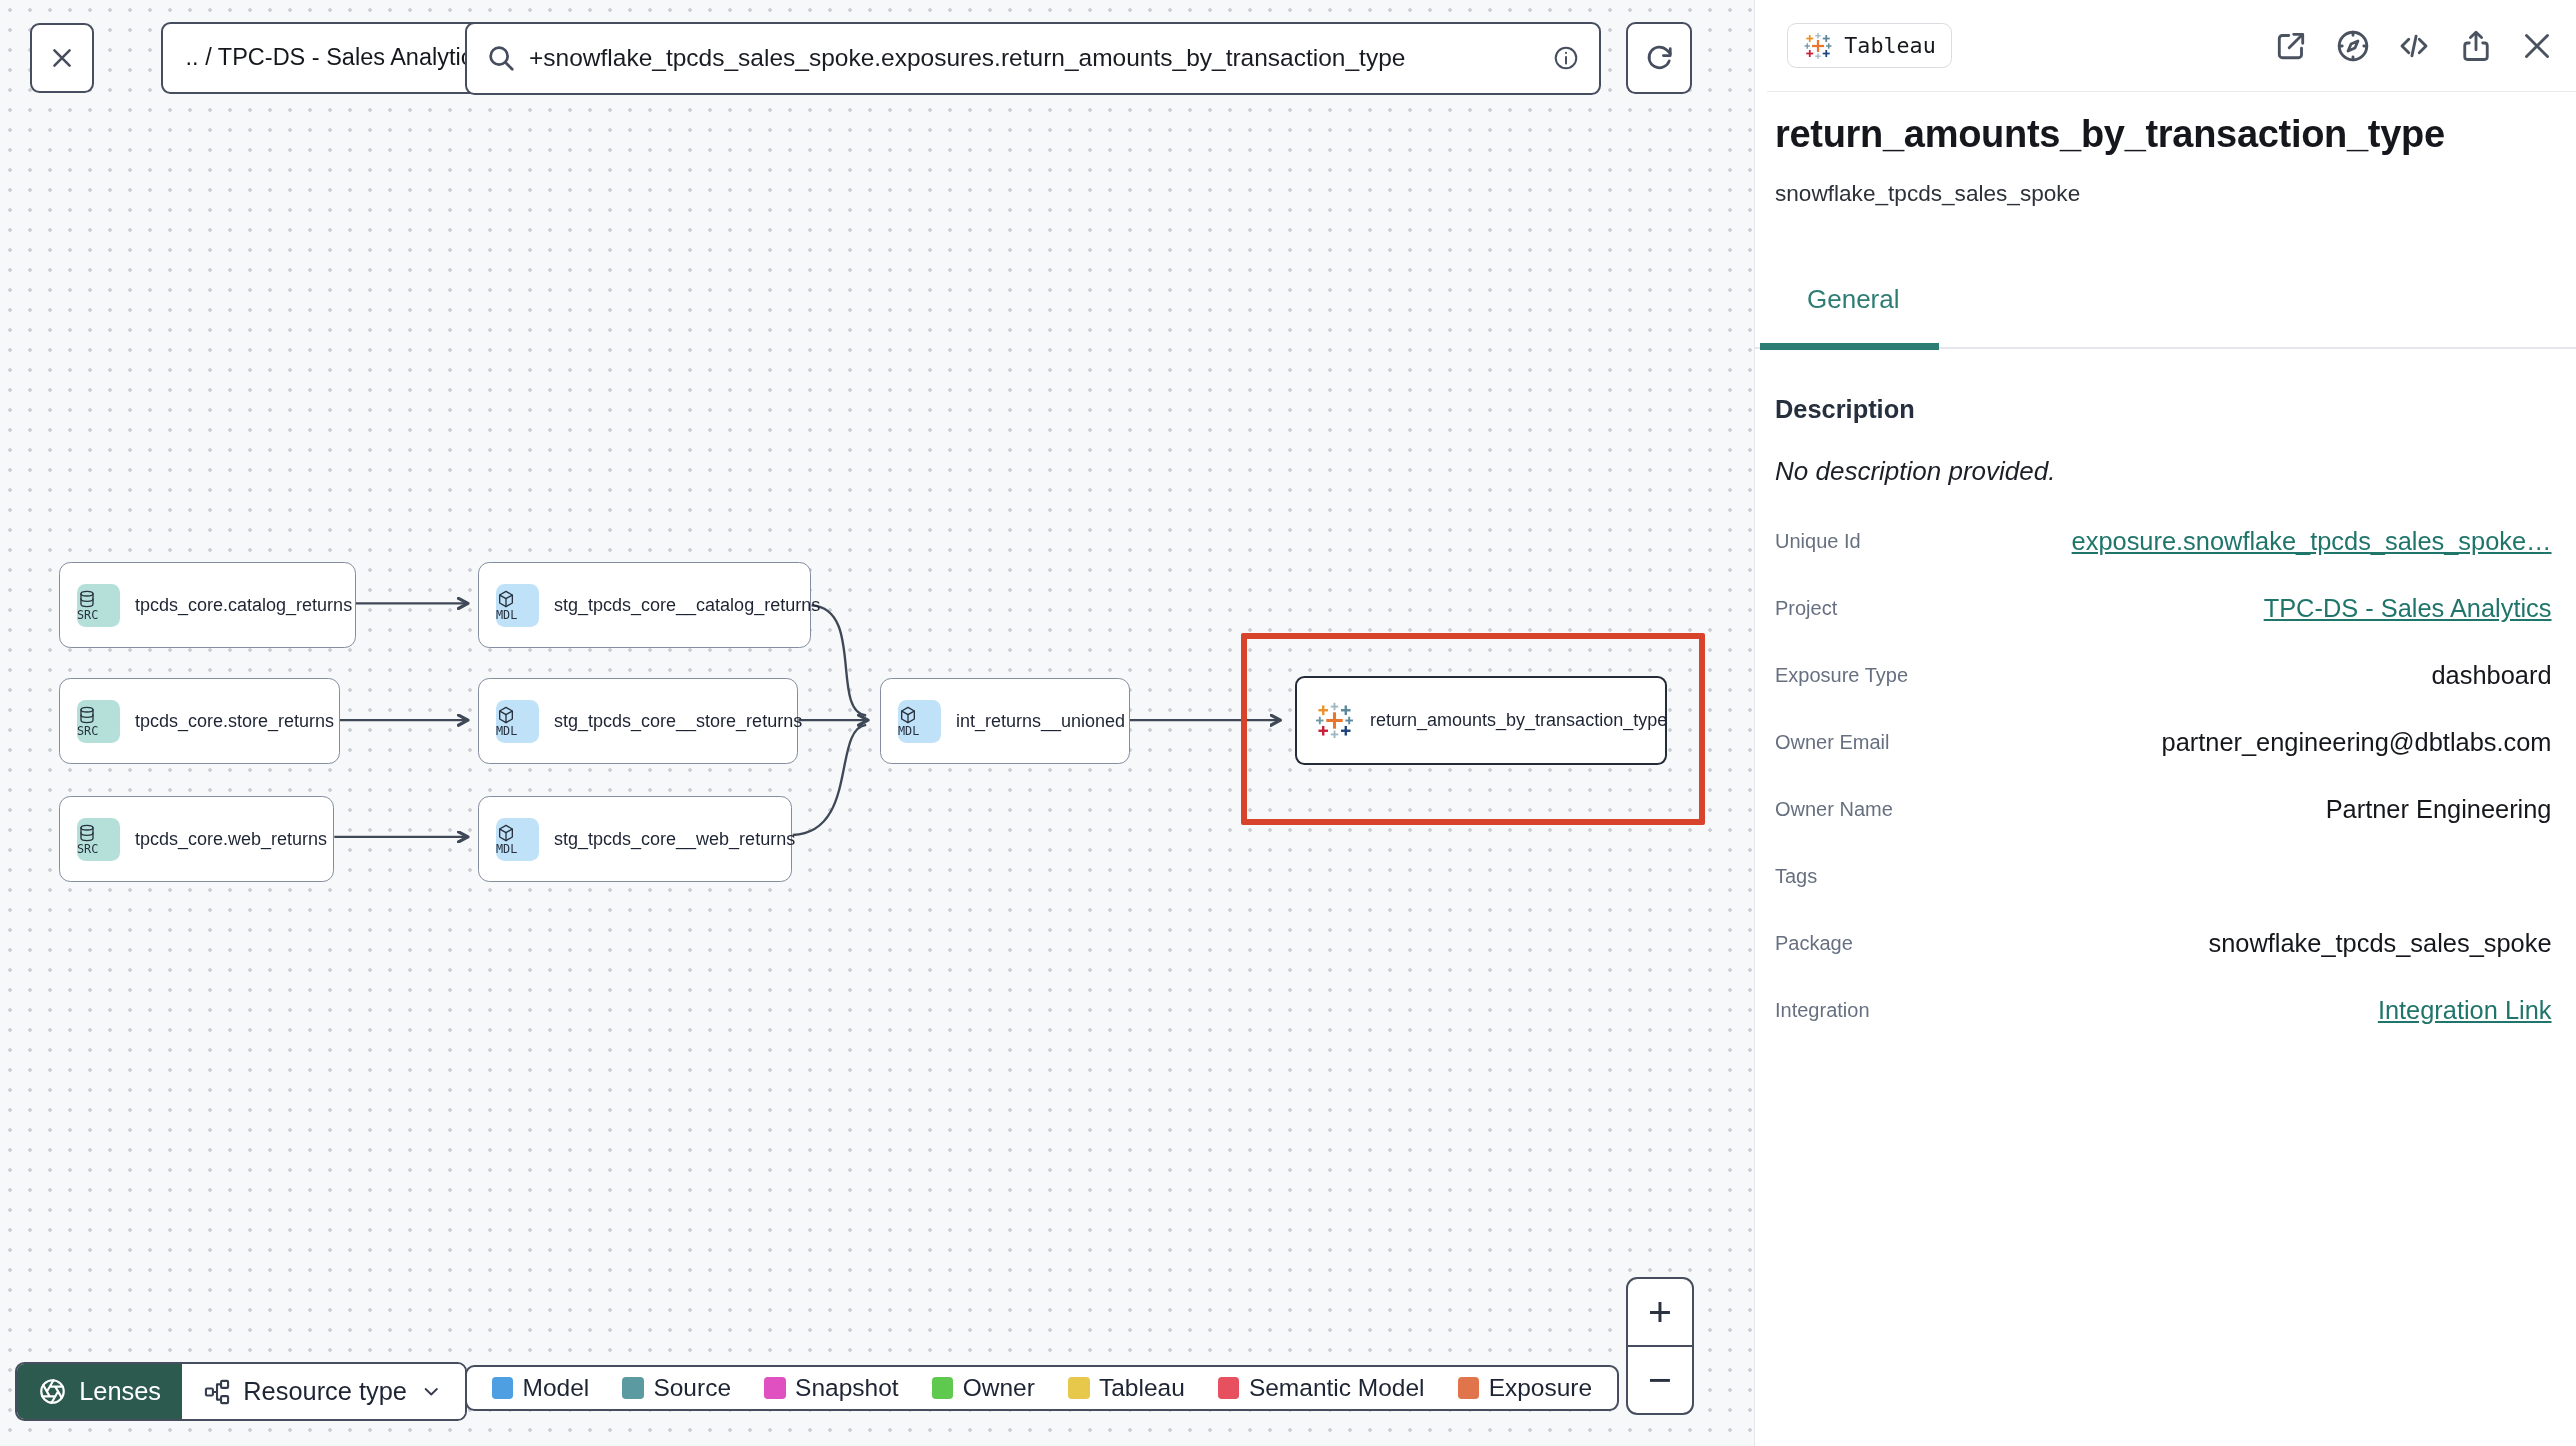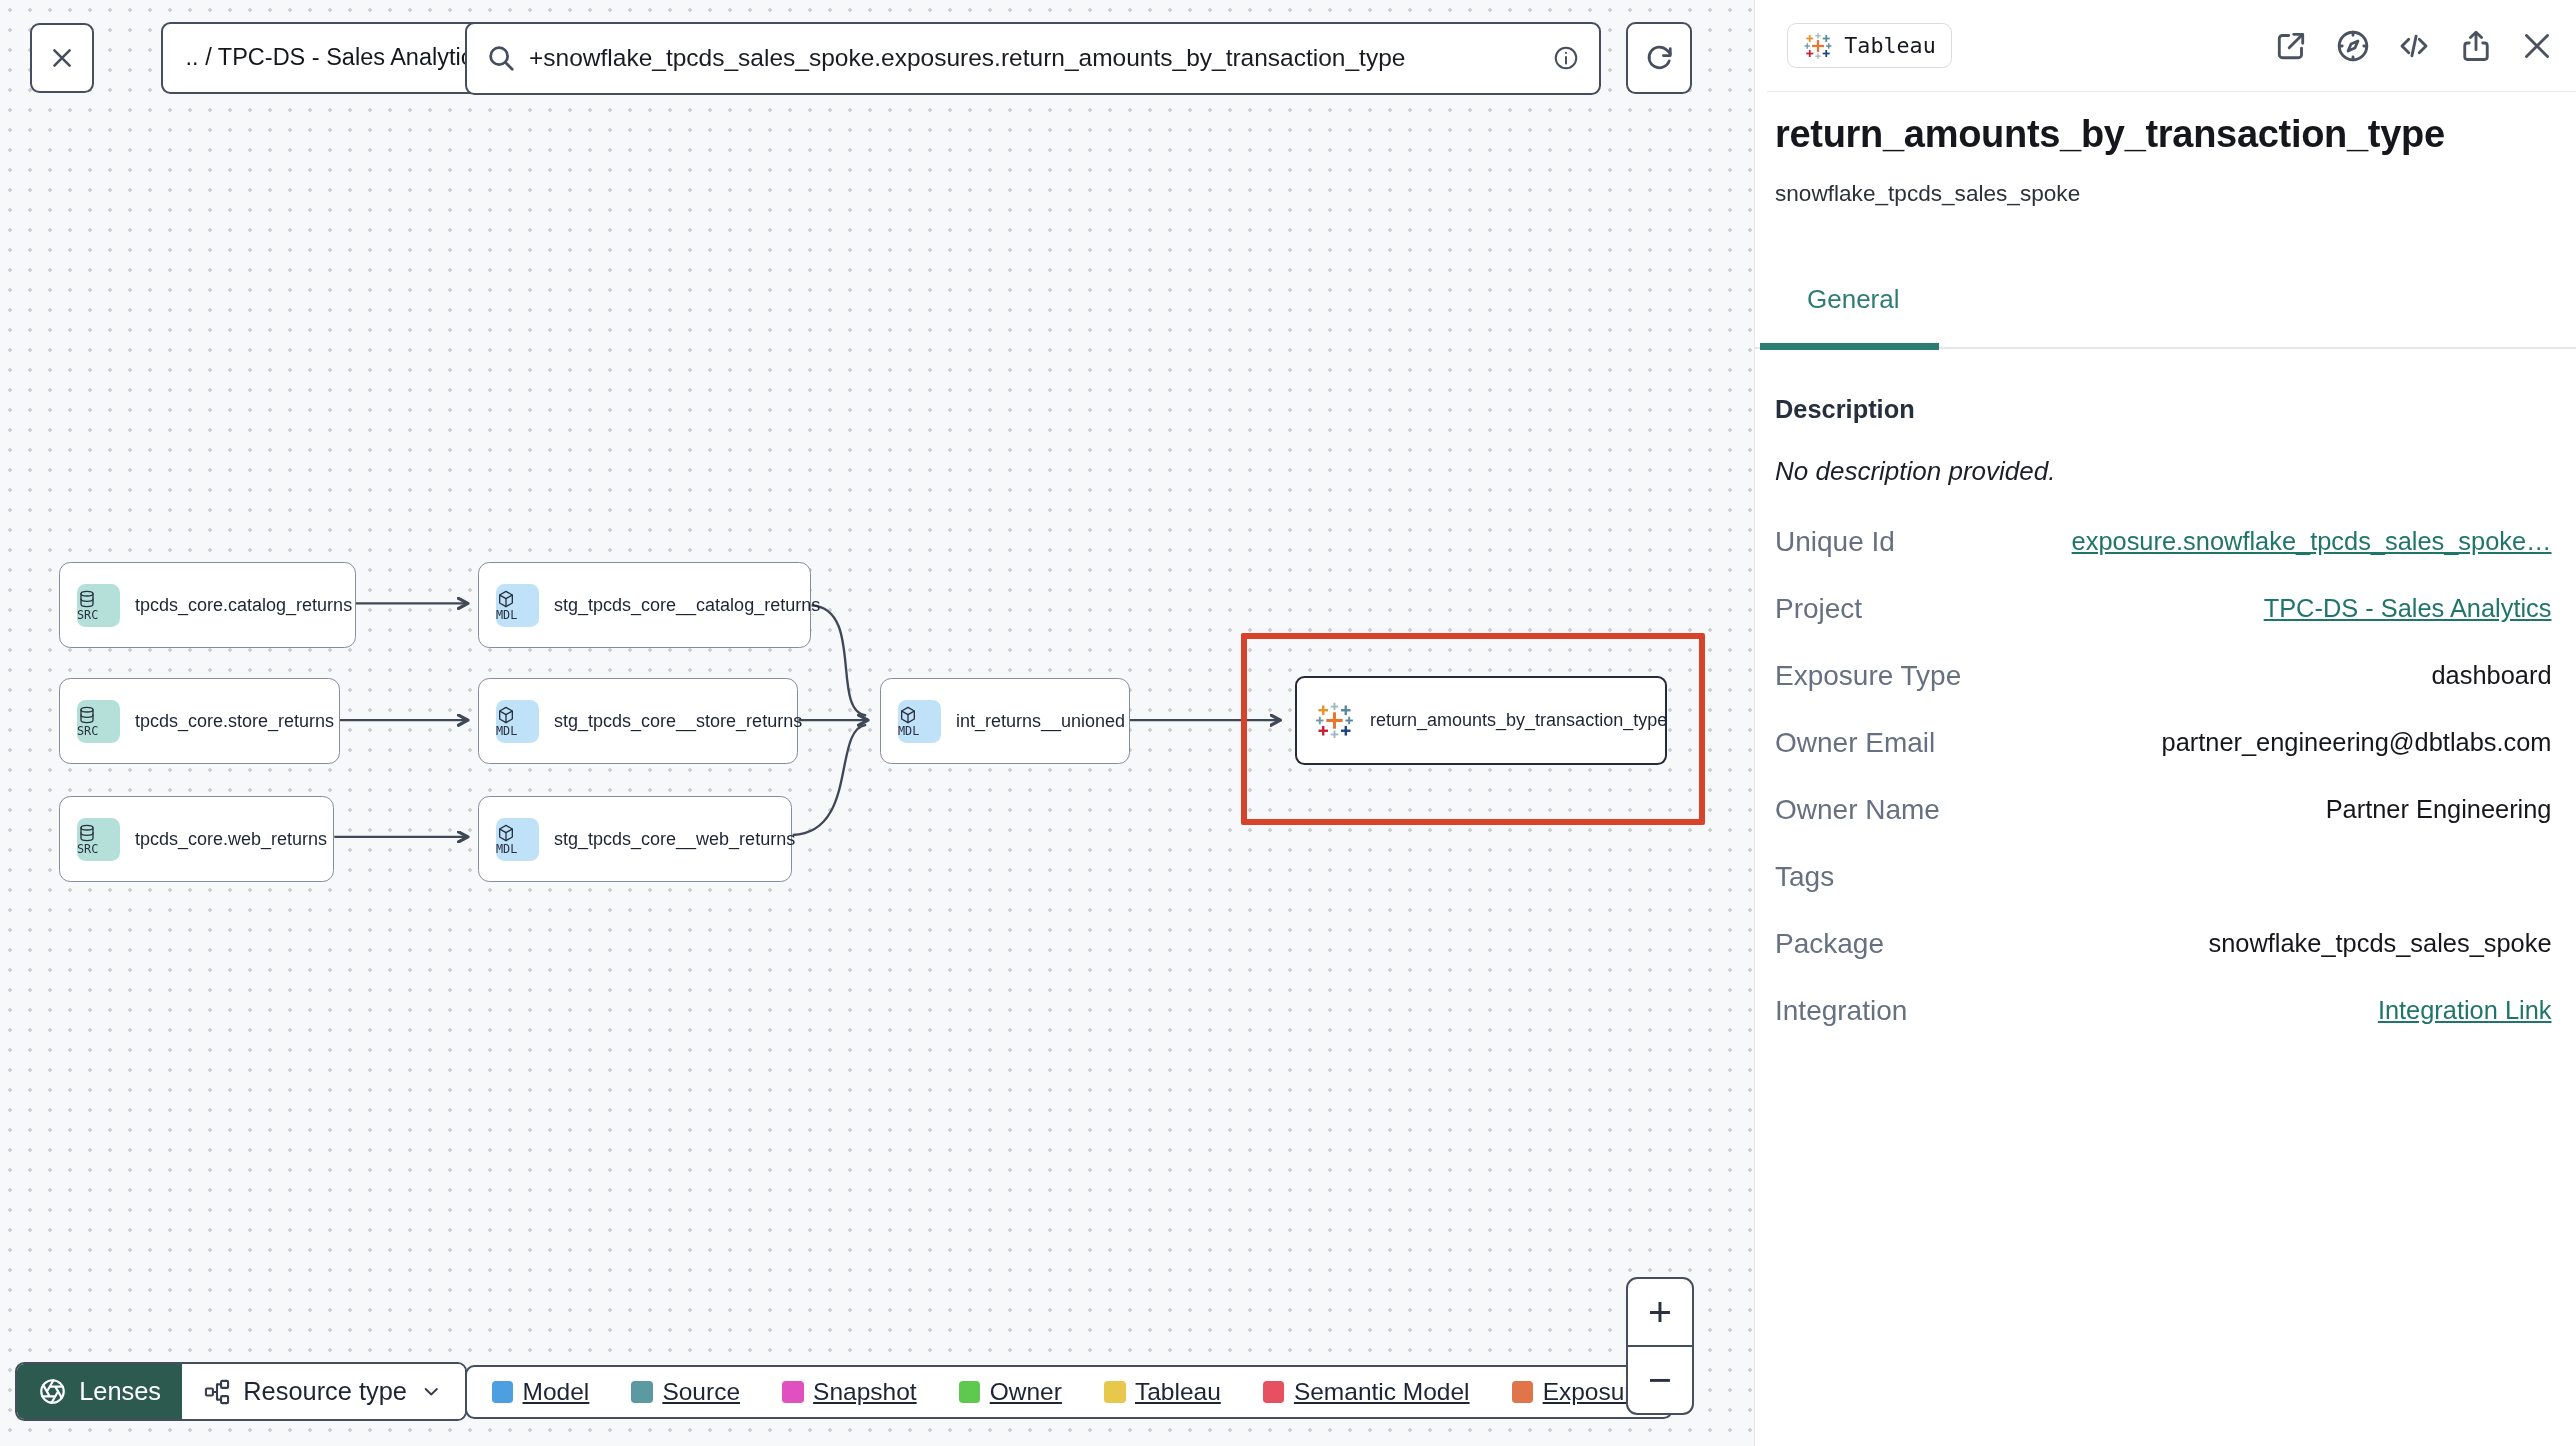--- a/index.html
+++ b/index.html
@@ -38,23 +38,23 @@
   .edges path{stroke:#3f4856;stroke-width:2.5;fill:none;}
 
   
   .lens-ctl{position:absolute;left:15px;top:1362px;height:59px;display:flex;
     border:2.4px solid #454d5f;border-radius:9.4px;overflow:hidden;background:#fff;z-index:5;}
   .lens-seg{background:#2c5a4f;color:#fff;display:flex;align-items:center;gap:12.2px;padding:0 21px;font-size:25.4px;}
   .lens-seg svg{stroke:#fff;width:29px;height:29px;fill:none;stroke-width:1.8;stroke-linecap:round;stroke-linejoin:round;}
   .rt-seg{display:flex;align-items:center;gap:12.2px;padding:0 21px;font-size:25.4px;color:#1d2433;background:#fff;}
   .rt-seg svg{width:28px;height:28px;stroke:#353d4c;fill:none;stroke-width:1.8;stroke-linecap:round;stroke-linejoin:round;}
 
-  .legend{position:absolute;left:465px;top:1365px;height:54px;display:flex;align-items:center;gap:42px;
+  .legend{position:absolute;left:465px;top:1365px;height:46px;display:flex;align-items:center;gap:33px;
     padding:0 24.5px;background:#fff;border:2.4px solid #454d5f;border-radius:9.4px;
-    font-size:24.5px;color:#1d2433;z-index:5;white-space:nowrap;text-decoration:underline;}
+    font-size:24.5px;color:#1d2433;z-index:5;white-space:nowrap;}
   .legend-item{display:flex;align-items:center;gap:9.4px;}
   .swatch{width:21.7px;height:21.7px;border-radius:3.8px;display:inline-block;}
 
   .zoom-ctl{position:absolute;left:1626px;top:1277px;width:68px;height:138px;border:2.4px solid #454d5f;
     border-radius:11.3px;background:#fff;display:flex;flex-direction:column;z-index:5;overflow:hidden;}
   .zoom-btn{flex:1;display:flex;align-items:center;justify-content:center;font-size:41px;font-weight:300;color:#2a3140;}
   .zoom-btn.top{border-bottom:2.4px solid #454d5f;}
 
   
   .panel{position:absolute;right:0;top:0;width:822px;height:1446px;background:#fff;border-left:1.9px solid #e4e6ea;}
@@ -67,21 +67,21 @@
   .p-actions svg{width:36px;height:36px;stroke:#4a5260;fill:none;stroke-width:1.9;stroke-linecap:round;stroke-linejoin:round;}
   .p-title{position:absolute;left:20px;top:113px;font-size:38px;font-weight:bold;color:#15171c;letter-spacing:-0.3px;white-space:nowrap;}
   .p-subtitle{position:absolute;left:20px;top:181px;font-size:22.6px;color:#2d3139;}
   .tab{position:absolute;left:52px;top:284px;font-size:26px;font-weight:normal;color:#2e7d74;}
   .tab-line{position:absolute;left:0;right:0;top:347px;height:1.9px;background:#e5e7ea;}
   .tab-active-bar{position:absolute;left:4.7px;top:343px;width:179px;height:6.6px;background:#2e7d74;}
   .desc-label{position:absolute;left:20px;top:395px;font-size:25.4px;font-weight:bold;color:#262f3d;}
   .desc-value{position:absolute;left:20px;top:456px;font-size:26px;font-style:italic;color:#1b1f26;}
   .rows{position:absolute;left:20px;right:24.5px;top:508px;}
   .row{height:67px;display:flex;align-items:center;justify-content:space-between;}
-  .row-label{font-size:28px;color:#667080;}
+  .row-label{font-size:20px;color:#667080;}
   .row-value{font-size:25.4px;color:#15171c;text-align:right;}
   a.row-value{color:#20756b;text-decoration:underline;cursor:pointer;}
 </style>
 </head>
 <body>
 
 <svg width="0" height="0" style="position:absolute" aria-hidden="true">
   <symbol id="tableau-logo" viewBox="0 0 24 24">
     <g fill="#e8762d">
         <rect x="7.2" y="11.1" width="9.6" height="1.8"></rect>

